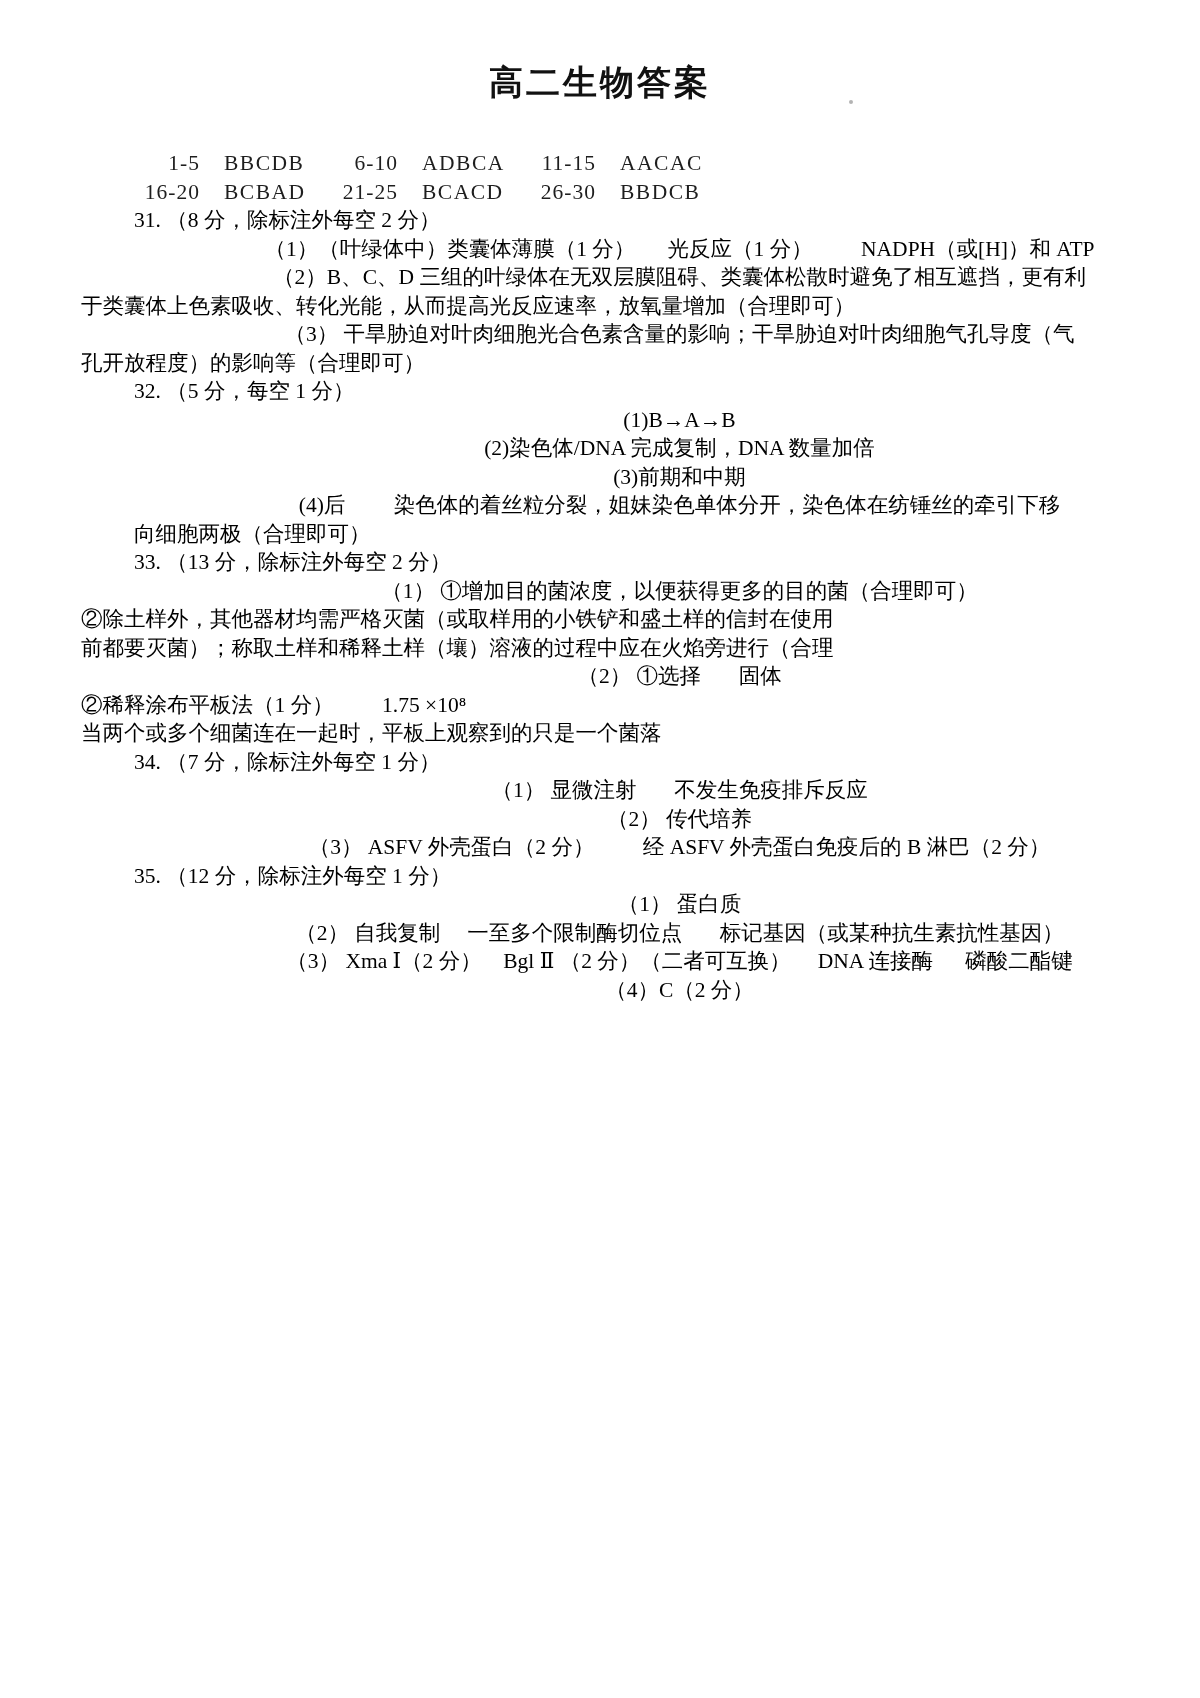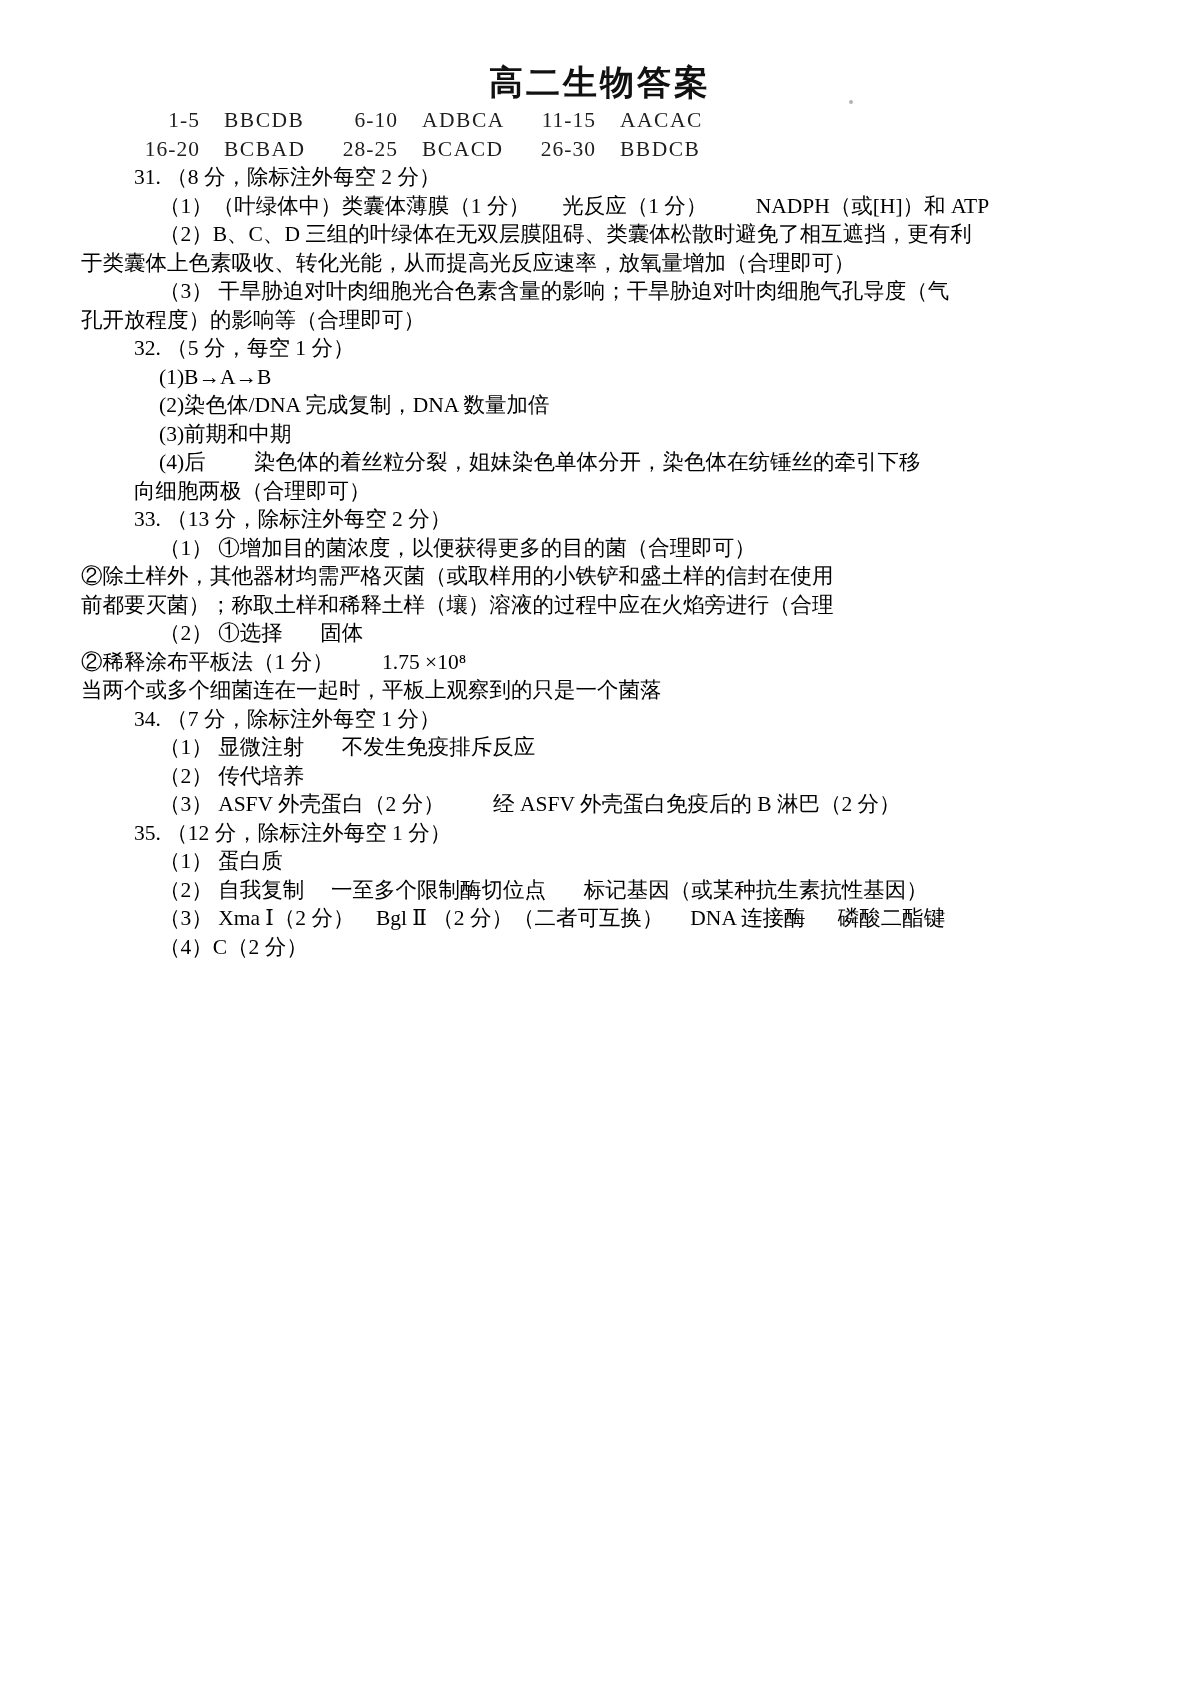--- a/index.html
+++ b/index.html
@@ -33,20 +33,21 @@
     margin: 0;
     padding-top: 60px;
     text-align: center;
     font-size: 34px;
     font-weight: 700;
     letter-spacing: 3px;
     color: #111;
     line-height: 46px;
   }
   .mc-block {
+    margin-top: 43px;
   }
   .mc-row {
     display: flex;
     margin-left: 134px;
     font-size: 21.5px;
     line-height: 28.5px;
     height: 28.5px;
   }
   .mc-pair {
     display: inline-flex;
@@ -70,21 +71,21 @@
     margin-top: 0;
   }
   .line {
     font-size: 21.5px;
     line-height: 28.5px;
     height: 28.5px;
     white-space: pre;
     color: #000000;
   }
   .indent-0 { margin-left: 134px; }
-  .indent-1 { margin-left: 159px; }
+  .indent-1 { margin-left: 159px; text-align: center; }
   .indent-2 { margin-left: 81px; }
 </style>
 </head>
 <body>
 
 <div class="page">
   <div class="speck"></div>
 
   <h1 class="title">高二生物答案</h1>
 
@@ -102,21 +103,21 @@
           <span class="mc-range">11-15</span>
           <span class="mc-ans">AACAC</span>
         </span>
       </div>
       <div class="mc-row">
         <span class="mc-pair">
           <span class="mc-range">16-20</span>
           <span class="mc-ans">BCBAD</span>
         </span>
         <span class="mc-pair">
-          <span class="mc-range">28-25</span>
+          <span class="mc-range">21-25</span>
           <span class="mc-ans">BCACD</span>
         </span>
         <span class="mc-pair">
           <span class="mc-range">26-30</span>
           <span class="mc-ans">BBDCB</span>
         </span>
       </div>
     </div>
 
   <div class="lines">

